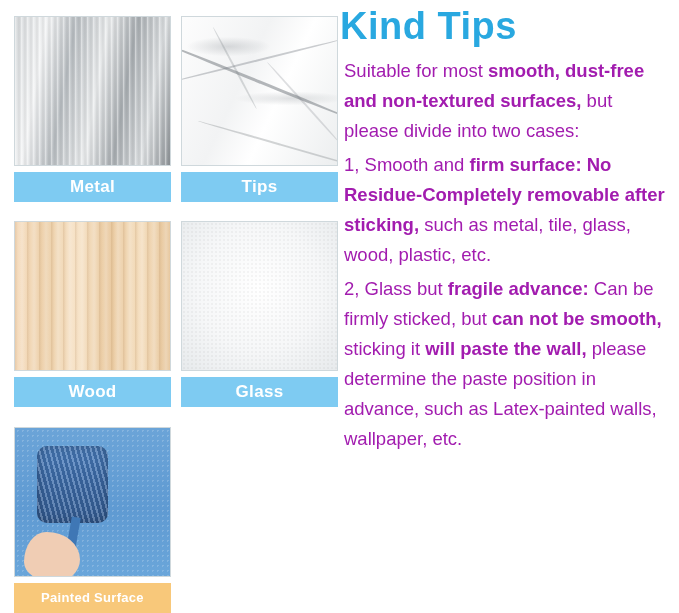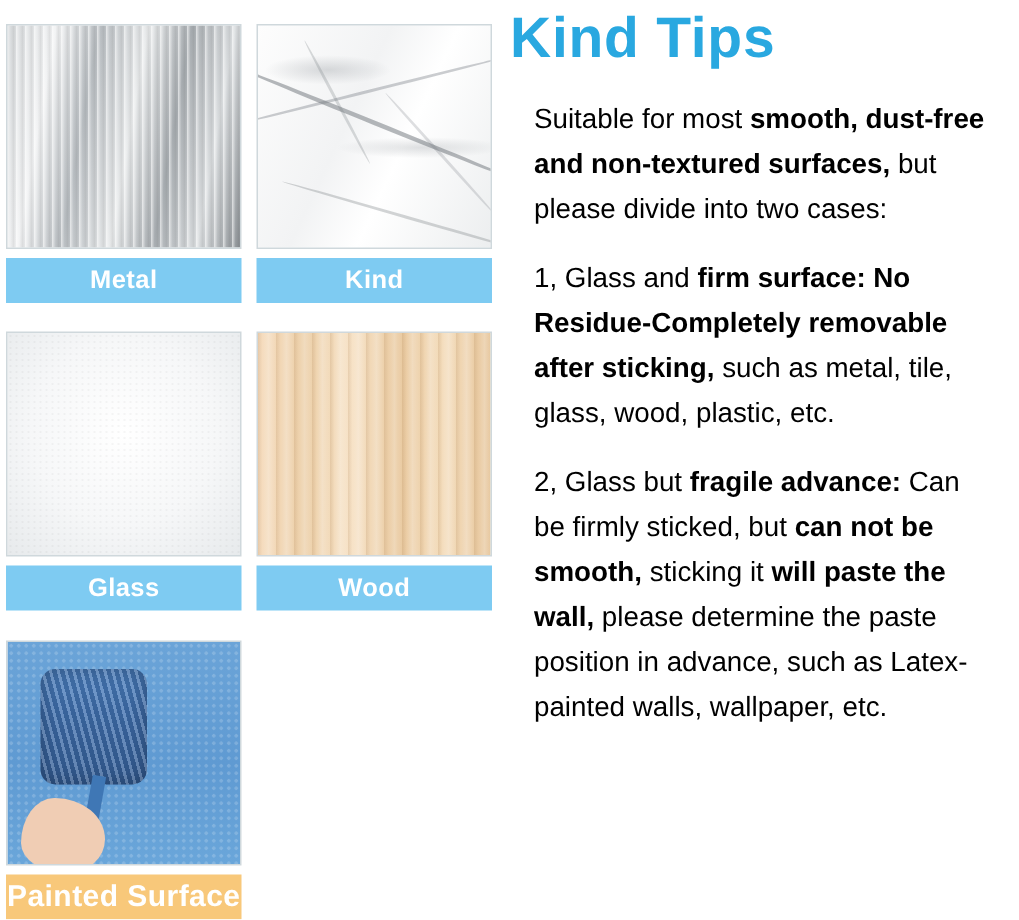--- a/index.html
+++ b/index.html
@@ -15,21 +15,21 @@
     position: relative;
     width: 679px;
     height: 613px;
     background: #ffffff;
     overflow: hidden;
   }
 
   
   #gallery {
     position: absolute;
-    left: 4px;
+    left: 14px;
     top: 2px;
     width: 324px;
     height: 611px;
     display: grid;
     grid-template-columns: 1fr 1fr;
     grid-template-rows: 1fr 1fr 1fr;
     gap: 6px 10px;
   }
   .cell {
     position: relative;
@@ -48,21 +48,21 @@
     margin-top: 6px;
     height: 30px;
     line-height: 30px;
     text-align: center;
     font-size: 17px;
     font-weight: bold;
     color: #ffffff;
     letter-spacing: 0.3px;
   }
   .caption.blue { background: #7ecbf2; }
-  .caption.orange { background: #f8c87a; font-size: 20px; }
+  .caption.orange { background: #f8c87a; font-size: 13px; }
 
   
   .sw-metal {
     background:
       repeating-linear-gradient(90deg,
         rgba(255,255,255,0.55) 0px, rgba(255,255,255,0.0) 2px,
         rgba(0,0,0,0.07) 4px, rgba(255,255,255,0.0) 6px),
       linear-gradient(100deg, #d8dbdd 0%, #f2f3f4 18%, #b9bec2 34%,
         #e9ebec 52%, #a9aeb2 68%, #dcdfe1 84%, #8f9498 100%);
   }
@@ -188,22 +188,22 @@
     color: #29a8e0;
     font-size: 38px;
     font-weight: bold;
     line-height: 44px;
     margin: 0 0 8px 0;
     letter-spacing: 0.5px;
   }
   .para {
     font-size: 18.5px;
     line-height: 30px;
-    color: #000000;
-    margin: 16px;
+    color: #a21caf;
+    margin: 4px;
   }
   .b { font-weight: bold; }
 </style>
 </head>
 <body>
 
 <div id="page">
 
   <div id="gallery">
 
@@ -213,31 +213,31 @@
     </div>
 
     <div class="cell">
       <div class="swatch sw-tile">
         <div class="vein" style="left:-10%; top:18%; width:130%; height:3px; transform:rotate(22deg);"></div>
         <div class="vein" style="left:-10%; top:44%; width:120%; height:2px; transform:rotate(-14deg); opacity:.7;"></div>
         <div class="vein" style="left:10%; top:70%; width:110%; height:2px; transform:rotate(16deg); opacity:.6;"></div>
         <div class="vein" style="left:20%; top:6%; width:60%; height:2px; transform:rotate(62deg); opacity:.5;"></div>
         <div class="vein" style="left:55%; top:30%; width:70%; height:2px; transform:rotate(48deg); opacity:.45;"></div>
       </div>
-      <div class="caption blue">Kind</div>
+      <div class="caption blue">Tips</div>
+    </div>
+
+    <div class="cell">
+      <div class="swatch sw-wood"></div>
+      <div class="caption blue">Wood</div>
     </div>
 
     <div class="cell">
       <div class="swatch sw-glass"></div>
       <div class="caption blue">Glass</div>
-    </div>
-
-    <div class="cell">
-      <div class="swatch sw-wood"></div>
-      <div class="caption blue">Wood</div>
     </div>
 
 
     <div class="cell">
       <div class="swatch sw-paint">
         <div class="wall-tex"></div>
         <div class="roller"></div>
         <div class="handle-bar"></div>
         <div class="handle-grip"></div>
         <div class="hand"></div>
@@ -245,18 +245,18 @@
       <div class="caption orange">Painted Surface</div>
     </div>
 
   </div>
 
   <div id="text-col">
     <h1 id="tips-title">Kind Tips</h1>
 
     <p class="para"><span>Suitable for most </span><span class="b">smooth, dust-free and non-textured surfaces,</span><span> but please divide into two cases:</span></p>
 
-    <p class="para"><span>1, Glass and </span><span class="b">firm surface: No Residue-Completely removable after sticking,</span><span> such as metal, tile, glass, wood, plastic, etc.</span></p>
+    <p class="para"><span>1, Smooth and </span><span class="b">firm surface: No Residue-Completely removable after sticking,</span><span> such as metal, tile, glass, wood, plastic, etc.</span></p>
 
     <p class="para"><span>2, Glass but </span><span class="b">fragile advance:</span><span> Can be firmly sticked, but </span><span class="b">can not be smooth,</span><span> sticking it </span><span class="b">will paste the wall,</span><span> please determine the paste position in advance, such as Latex-painted walls, wallpaper, etc.</span></p>
   </div>
 
 </div>
 
 </body></html>

